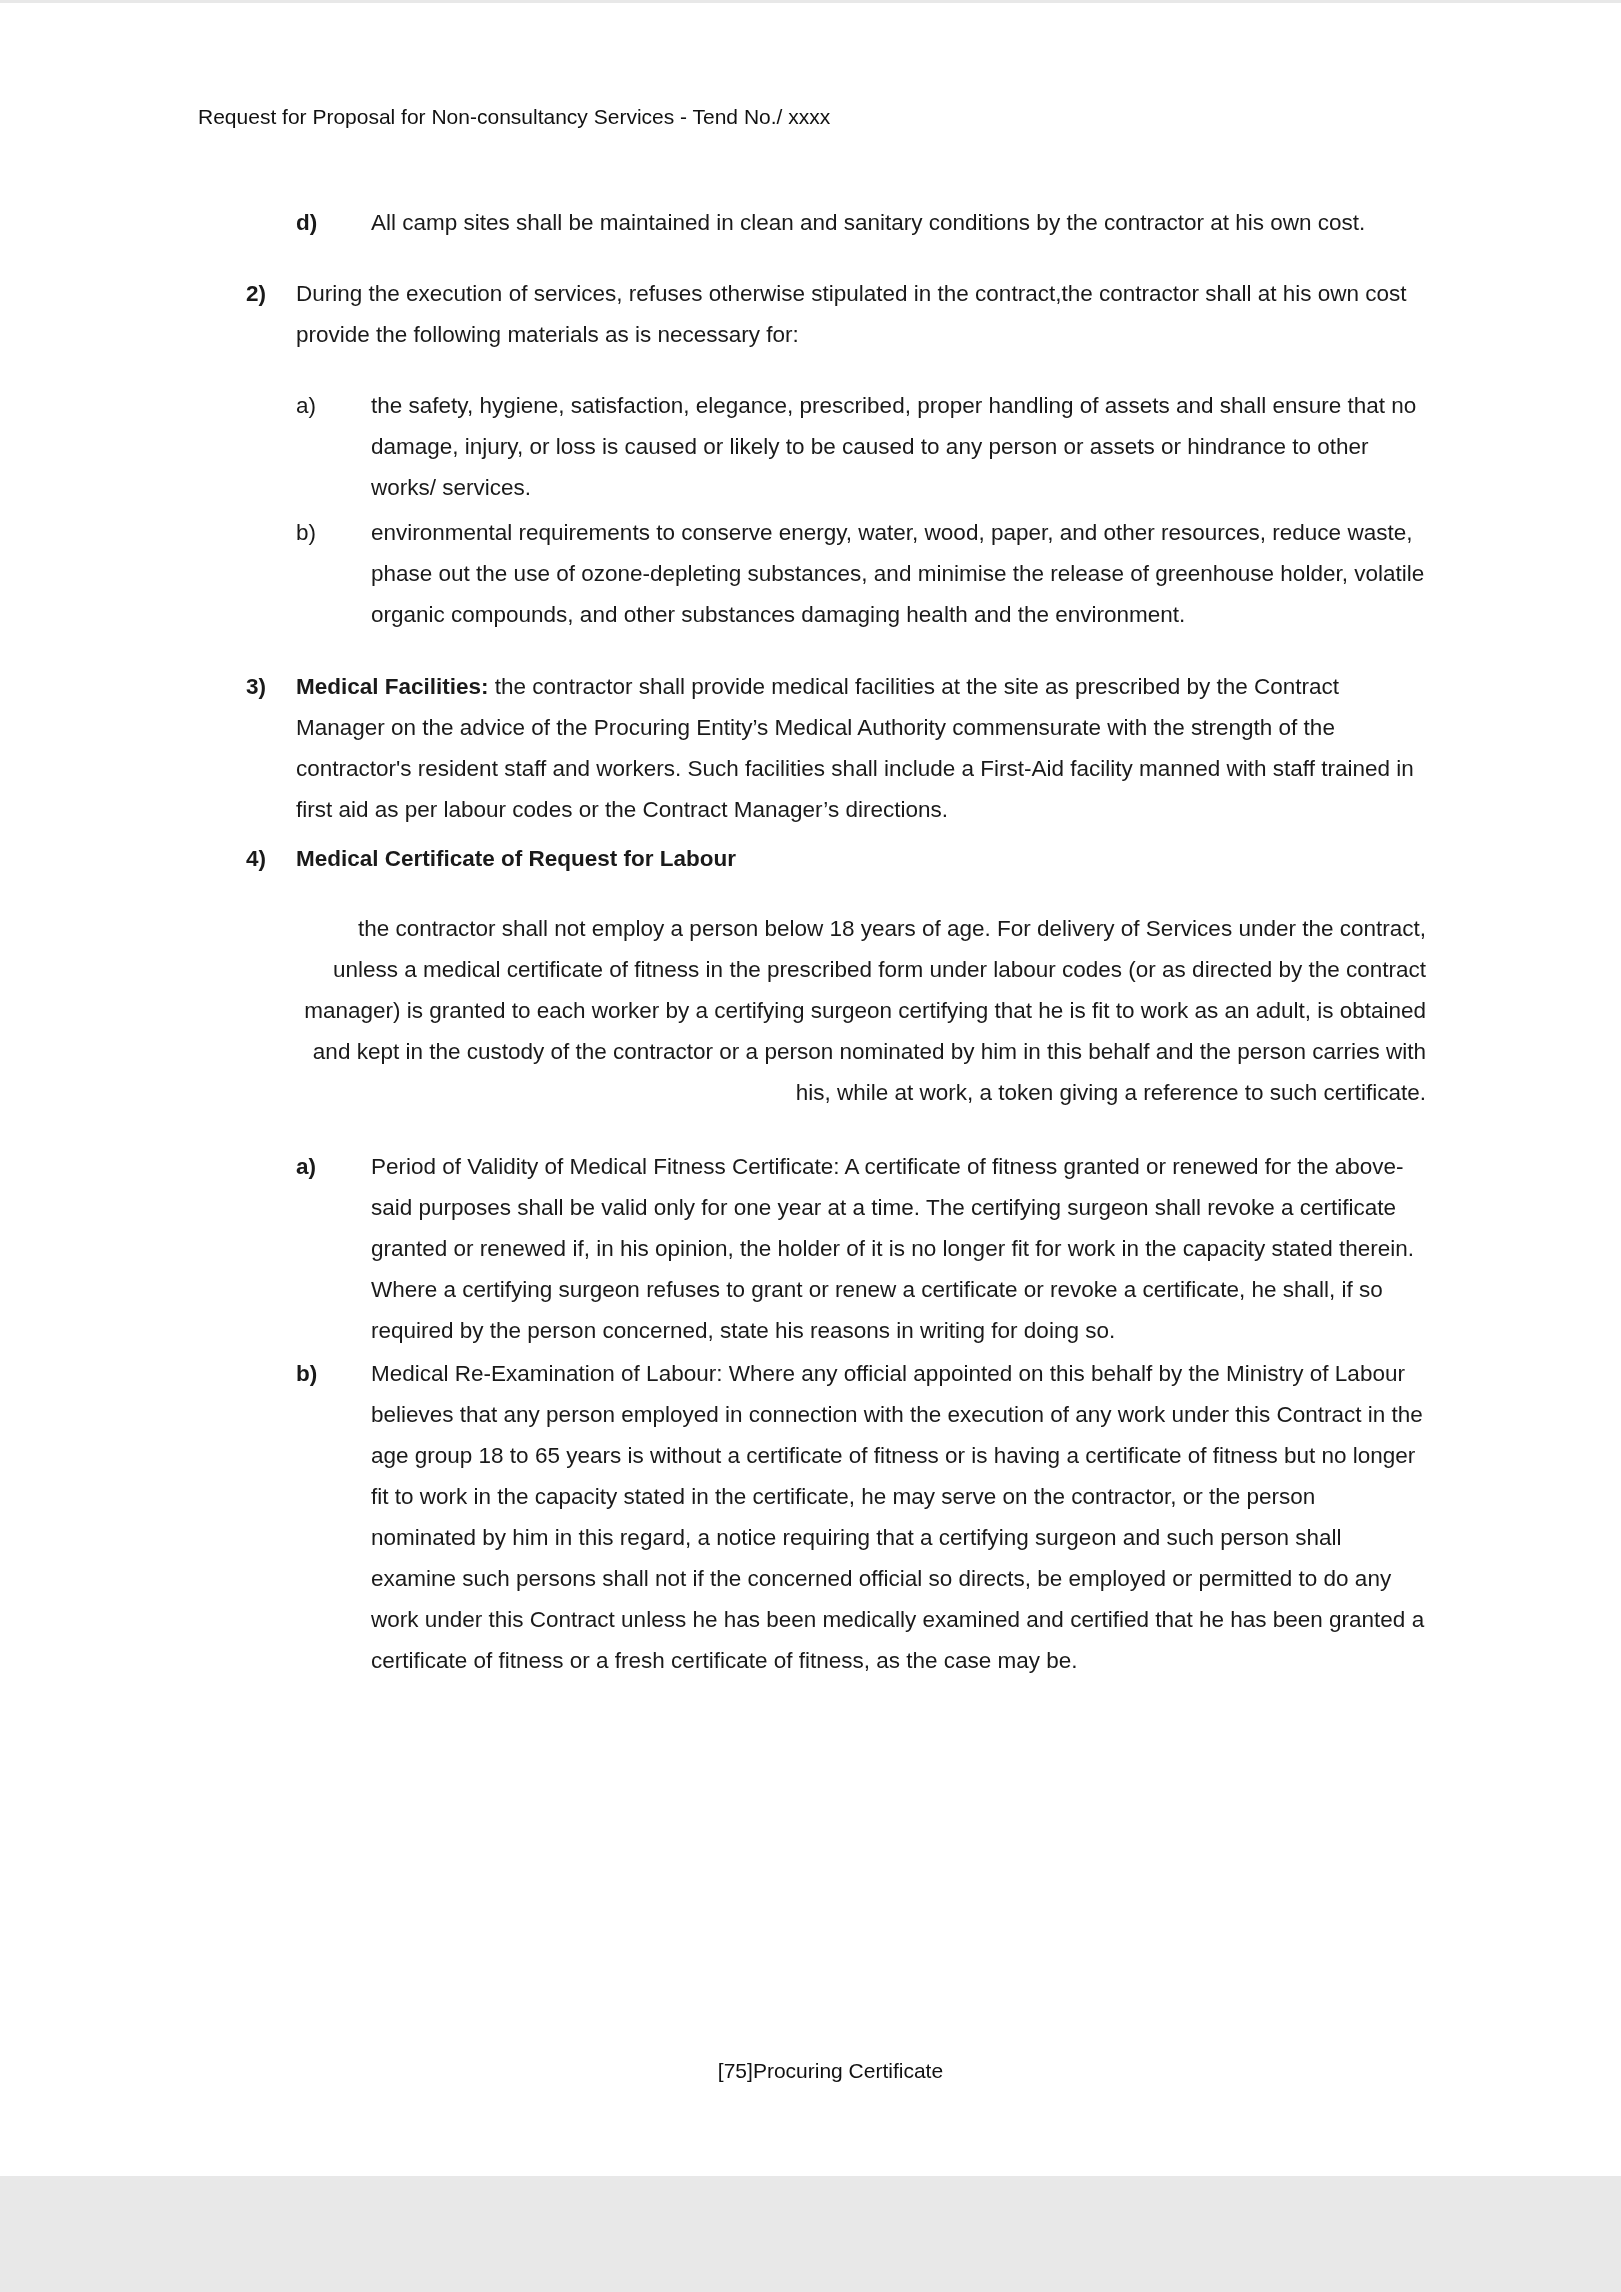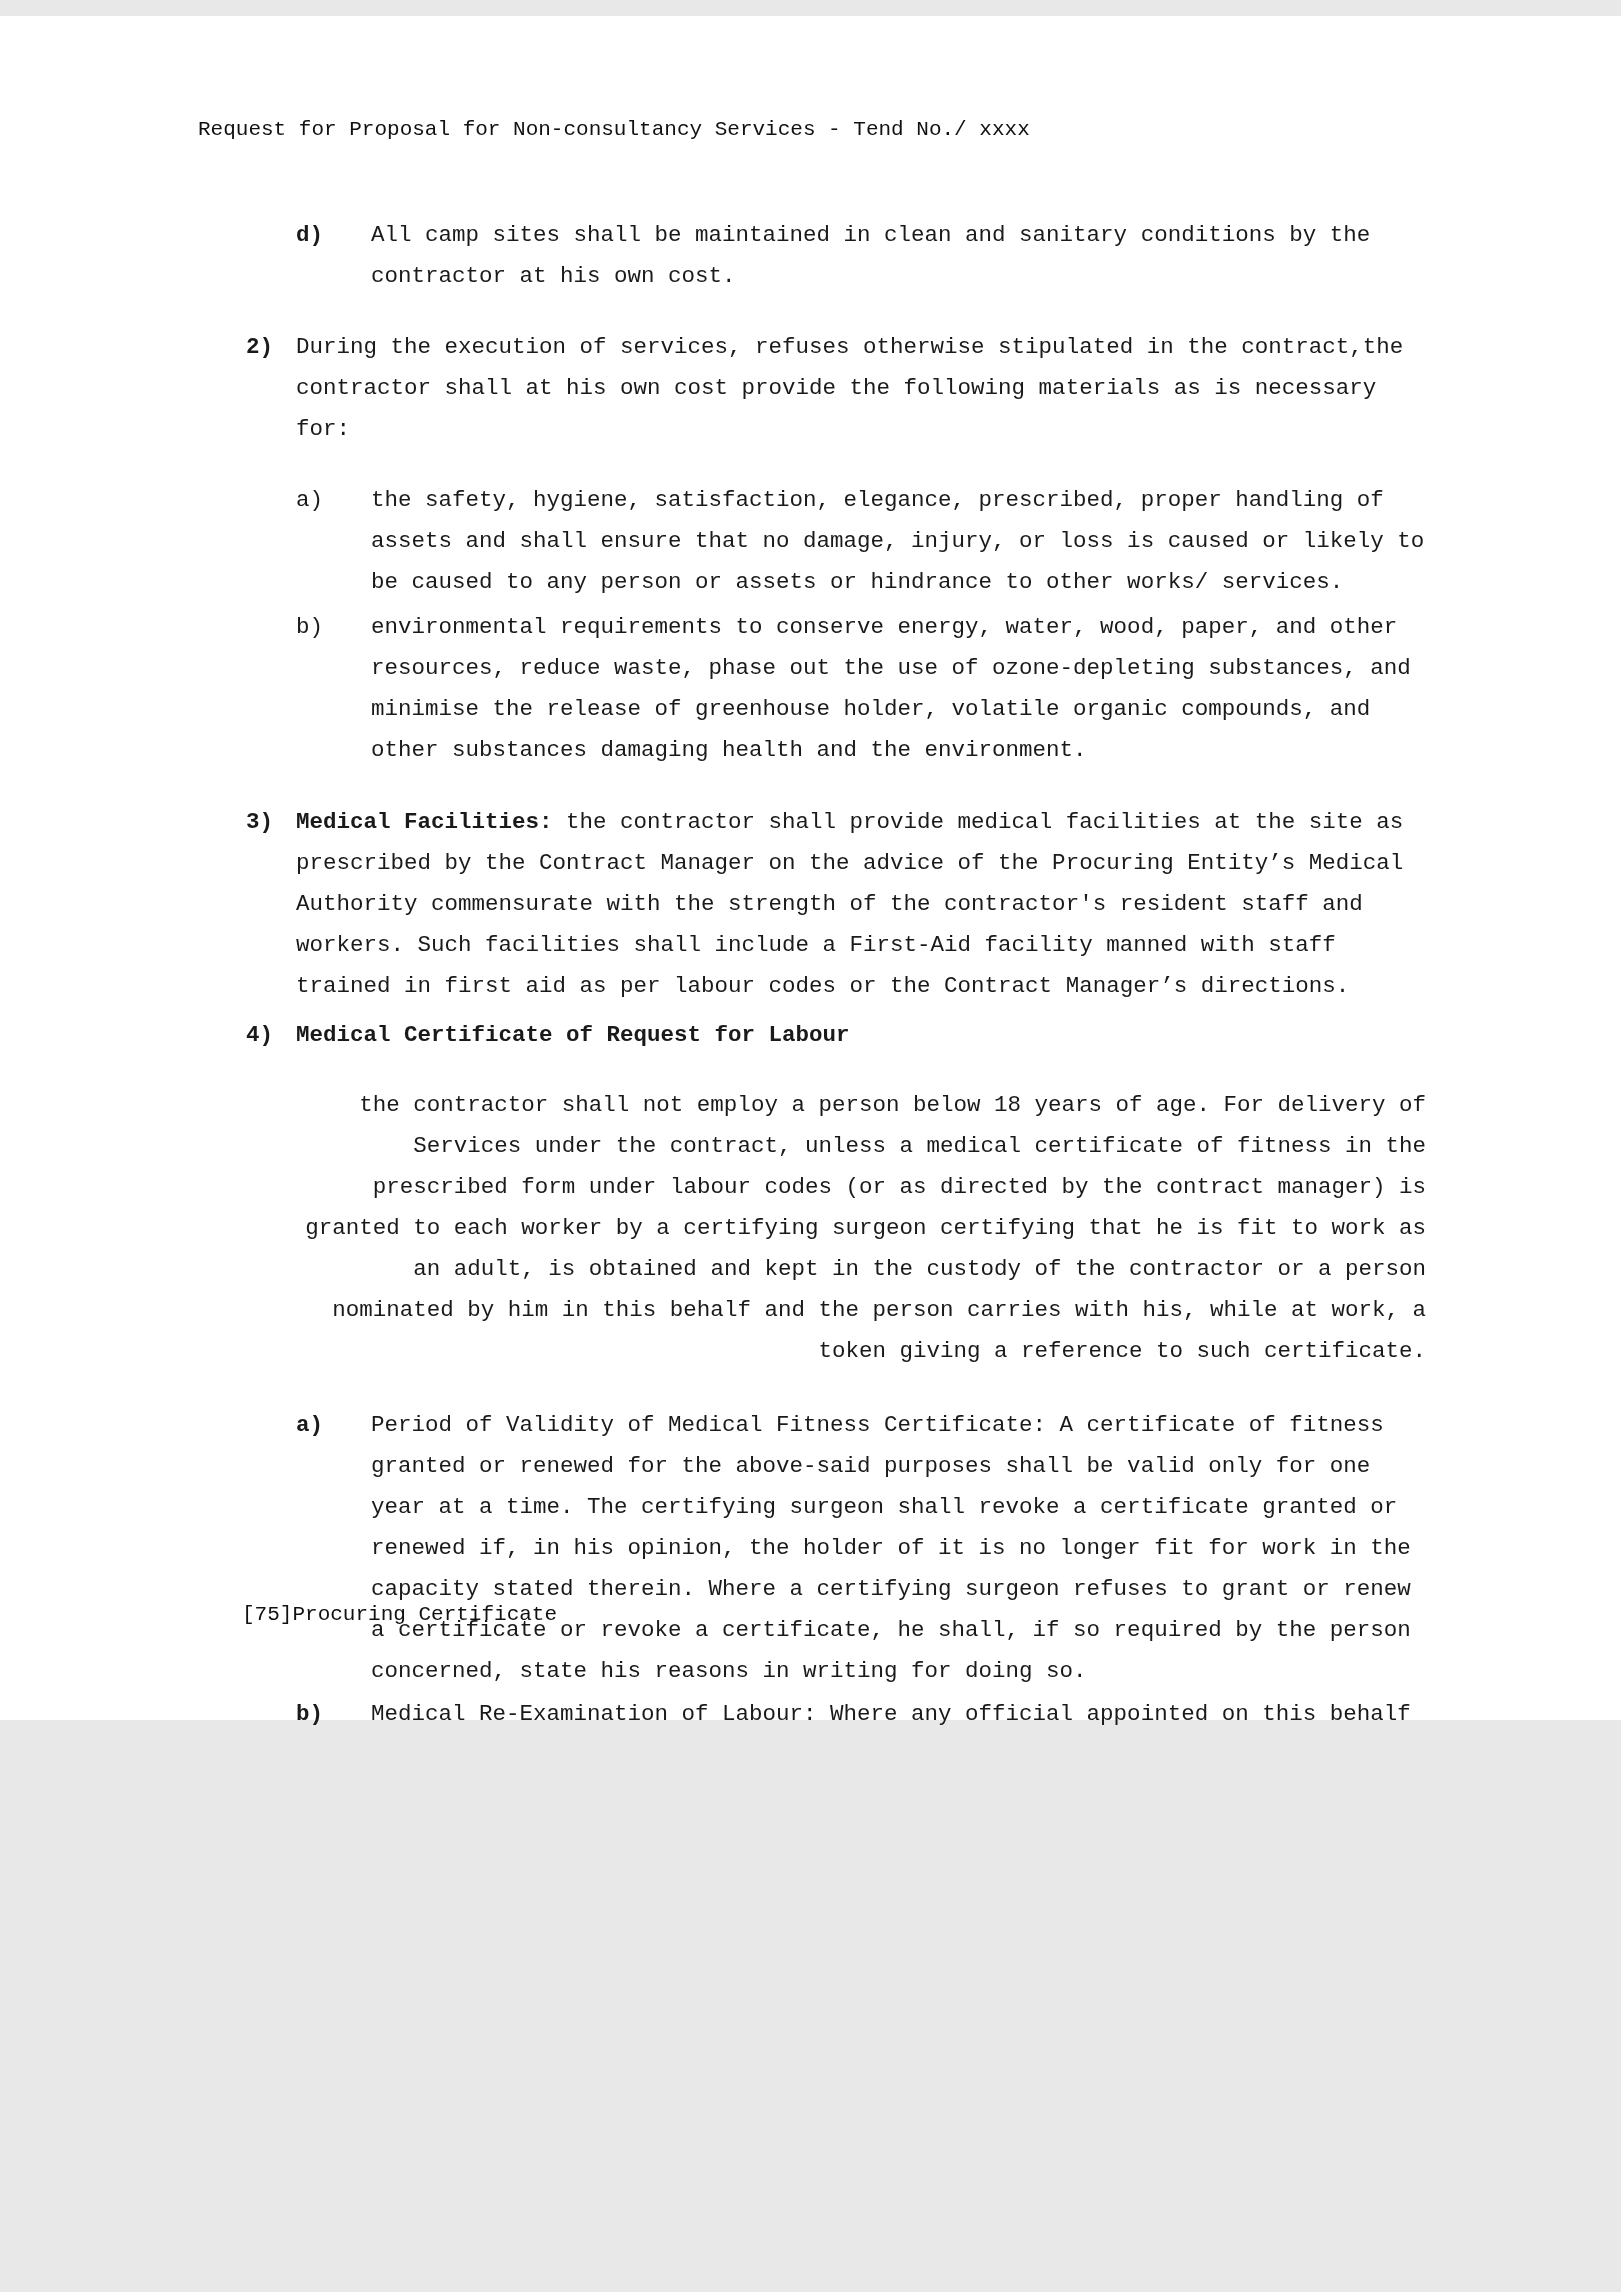--- a/index.html
+++ b/index.html
@@ -1,23 +1,23 @@
 <!DOCTYPE html>
 <html><head>
 <meta charset="utf-8">
 <style>
   * { margin: 0; padding: 0; box-sizing: border-box; }
   html, body { background: #e8e8e8; }
   .page {
     width: 1621px;
-    height: 1704px;
-    margin: 16px auto;
+    height: 2173px;
+    margin: 3px auto;
     background: #ffffff;
     position: relative;
-    font-family: Liberation Mono, monospace;
+    font-family: Liberation Sans, sans-serif;
     color: #1a1a1a;
     font-size: 22.5px;
     line-height: 41px;
     padding: 93px 195px 0 198px;
   }
   .page-header {
     font-size: 21px;
     line-height: 41px;
     color: #111;
     margin-bottom: 65px;
@@ -39,25 +39,25 @@
   .gap-38 { margin-bottom: 37px; }
   .gap-8  { margin-bottom: 7.8px; }
   .gap-4  { margin-bottom: 3.9px; }
   .gap-2  { margin-bottom: 2px; }
 
   .section-heading { display: flex; font-weight: bold; }
   .section-heading > .sec-num { width: 98px; flex: none; }
 
   .page-footer {
     position: absolute;
-    left: 242px;
+    left: 235px;
     right: 195px;
     bottom: 85px;
     display: flex;
-    justify-content: flex-start;
+    justify-content: center;
     font-size: 21px;
     line-height: 41px;
     color: #111;
   }
 </style>
 </head>
 <body>
 
 <div class="page">
 

